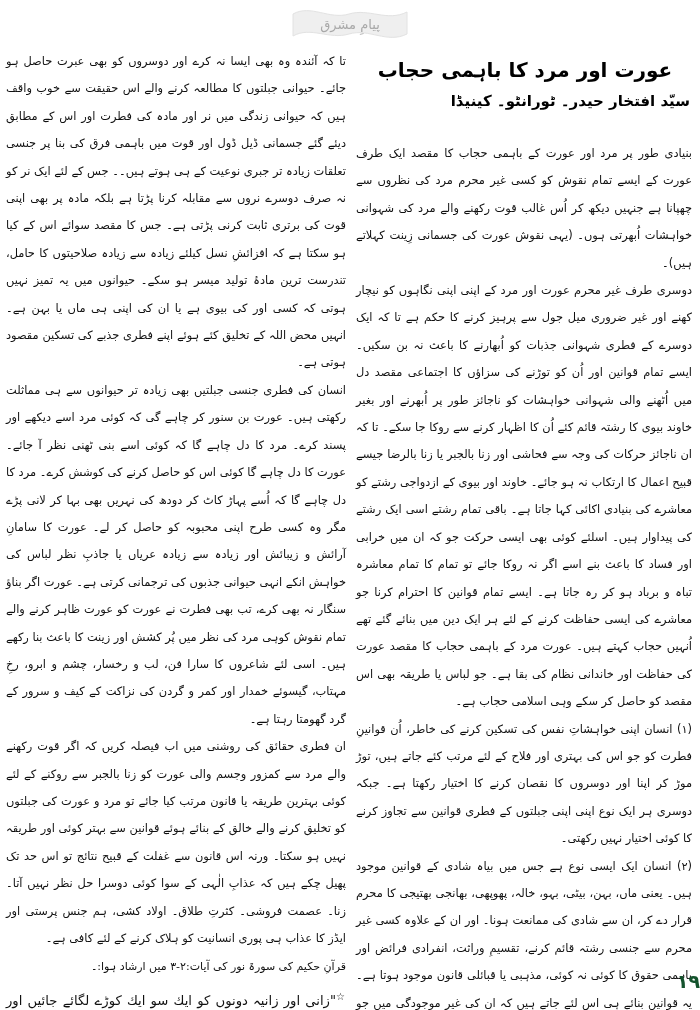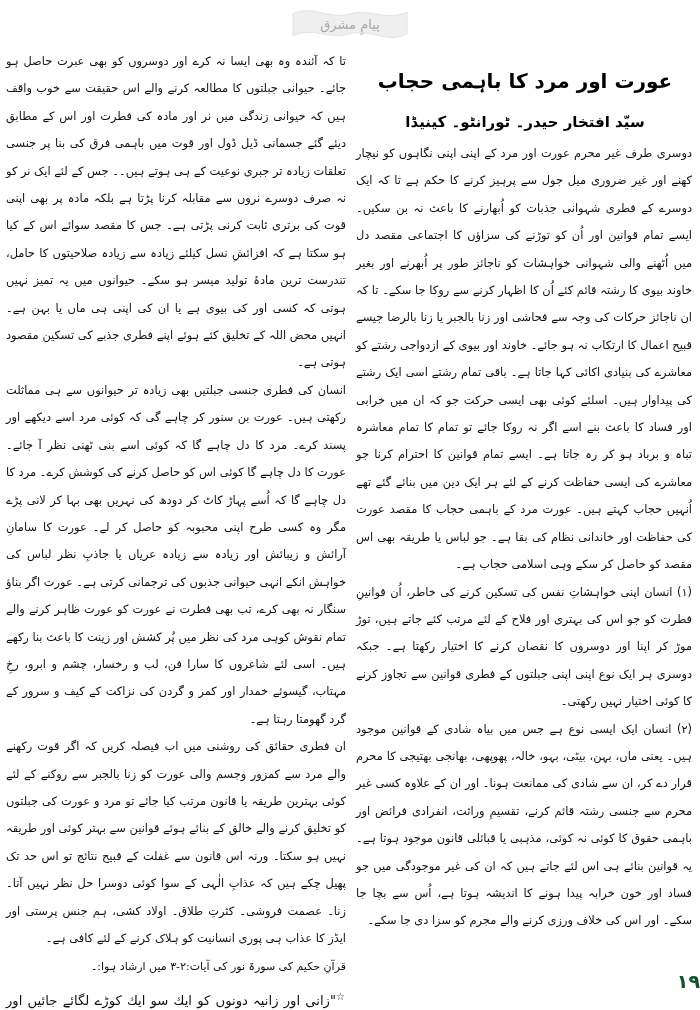--- a/index.html
+++ b/index.html
@@ -48,30 +48,31 @@
     top:50px;
     width:330px;
     text-align:center;
     direction:rtl;
   }
   .article-title{
     font-family:"DejaVu Sans","Liberation Sans",sans-serif;
     font-size:20px;
     font-weight:700;
     line-height:1.5;
-    margin:16px 0 6px 0;
+    margin:5px 0 6px 0;
     white-space:nowrap;
   }
   .article-byline{
     font-family:"DejaVu Sans","Liberation Sans",sans-serif;
     font-size:15px;
     font-weight:700;
     line-height:1.4;
-    margin:16px;
+    margin:0;
     white-space:nowrap;
+    text-align:right;
   }
 
   
   .col{
     position:absolute;
     direction:rtl;
     text-align:justify;
     font-family:"DejaVu Sans","Liberation Sans",sans-serif;
     font-size:11.4px;
     line-height:27.4px;
@@ -138,20 +139,21 @@
       <span class="ribbon-text">پیامِ مشرق</span>
     </div>
   </div>
 
   <div class="headline-wrap">
     <h1 class="article-title">عورت اور مرد کا باہمی حجاب</h1>
     <div class="article-byline">سیّد افتخار حیدر۔ ٹورانٹو۔ کینیڈا</div>
   </div>
 
   <div class="col col-right">
+    <p>بنیادی طور پر مرد اور عورت کے باہمی حجاب کا مقصد ایک طرف عورت کے ایسے تمام نقوش کو کسی غیر محرم مرد کی نظروں سے چھپانا ہے جنہیں دیکھ کر اُس غالب قوت رکھنے والے مرد کی شہوانی خواہشات اُبھرتی ہوں۔ (یہی نقوش عورت کی جسمانی زِینت کہلاتے ہیں)۔</p>
     <p>دوسری طرف غیر محرم عورت اور مرد کے اپنی اپنی نگاہوں کو نیچار کھنے اور غیر ضروری میل جول سے پرہیز کرنے کا حکم ہے تا کہ ایک دوسرے کے فطری شہوانی جذبات کو اُبھارنے کا باعث نہ بن سکیں۔ ایسے تمام قوانین اور اُن کو توڑنے کی سزاؤں کا اجتماعی مقصد دل میں اُٹھنے والی شہوانی خواہشات کو ناجائز طور پر اُبھرنے اور بغیر خاوند بیوی کا رشتہ قائم کئے اُن کا اظہار کرنے سے روکا جا سکے۔ تا کہ ان ناجائز حرکات کی وجہ سے فحاشی اور زنا بالجبر یا زنا بالرضا جیسے قبیح اعمال کا ارتکاب نہ ہو جائے۔ خاوند اور بیوی کے ازدواجی رشتے کو معاشرے کی بنیادی اکائی کہا جاتا ہے۔ باقی تمام رشتے اسی ایک رشتے کی پیداوار ہیں۔ اسلئے کوئی بھی ایسی حرکت جو کہ ان میں خرابی اور فساد کا باعث بنے اسے اگر نہ روکا جائے تو تمام کا تمام معاشرہ تباہ و برباد ہو کر رہ جاتا ہے۔ ایسے تمام قوانین کا احترام کرنا جو معاشرے کی ایسی حفاظت کرنے کے لئے ہر ایک دین میں بنائے گئے تھے اُنہیں حجاب کہتے ہیں۔ عورت مرد کے باہمی حجاب کا مقصد عورت کی حفاظت اور خاندانی نظام کی بقا ہے۔ جو لباس یا طریقہ بھی اس مقصد کو حاصل کر سکے وہی اسلامی حجاب ہے۔</p>
     <p class="numitem">(۱)  انسان اپنی خواہشاتِ نفس کی تسکین کرنے کی خاطر، اُن قوانینِ فطرت کو جو اس کی بہتری اور فلاح کے لئے مرتب کئے جاتے ہیں، توڑ موڑ کر اپنا اور دوسروں کا نقصان کرنے کا اختیار رکھتا ہے۔ جبکہ دوسری ہر ایک نوع اپنی اپنی جبلتوں کے فطری قوانین سے تجاوز کرنے کا کوئی اختیار نہیں رکھتی۔</p>
     <p class="numitem">(۲)  انسان ایک ایسی نوع ہے جس میں بیاہ شادی کے قوانین موجود ہیں۔ یعنی ماں، بہن، بیٹی، بہو، خالہ، پھوپھی، بھانجی بھتیجی کا محرم قرار دے کر، ان سے شادی کی ممانعت ہونا۔ اور ان کے علاوہ کسی غیر محرم سے جنسی رشتہ قائم کرنے، تقسیمِ وراثت، انفرادی فرائض اور باہمی حقوق کا کوئی نہ کوئی، مذہبی یا قبائلی قانون موجود ہوتا ہے۔ یہ قوانین بنائے ہی اس لئے جاتے ہیں کہ ان کی غیر موجودگی میں جو فساد اور خون خرابہ پیدا ہونے کا اندیشہ ہوتا ہے، اُس سے بچا جا سکے۔ اور اس کی خلاف ورزی کرنے والے مجرم کو سزا دی جا سکے۔</p>
   </div>
 
   <div class="col col-left">
     <p>تا کہ آئندہ وہ بھی ایسا نہ کرے اور دوسروں کو بھی عبرت حاصل ہو جائے۔ حیوانی جبلتوں کا مطالعہ کرنے والے اس حقیقت سے خوب واقف ہیں کہ حیوانی زندگی میں نر اور مادہ کی فطرت اور اس کے مطابق دیئے گئے جسمانی ڈیل ڈول اور قوت میں باہمی فرق کی بنا پر جنسی تعلقات زیادہ تر جبری نوعیت کے ہی ہوتے ہیں۔۔ جس کے لئے ایک نر کو نہ صرف دوسرے نروں سے مقابلہ کرنا پڑتا ہے بلکہ مادہ پر بھی اپنی قوت کی برتری ثابت کرنی پڑتی ہے۔ جس کا مقصد سوائے اس کے کیا ہو سکتا ہے کہ افزائشِ نسل کیلئے زیادہ سے زیادہ صلاحیتوں کا حامل، تندرست ترین مادۂ تولید میسر ہو سکے۔ حیوانوں میں یہ تمیز نہیں ہوتی کہ کسی اور کی بیوی ہے یا ان کی اپنی ہی ماں یا بہن ہے۔ انہیں محض اللہ کے تخلیق کئے ہوئے اپنے فطری جذبے کی تسکین مقصود ہوتی ہے۔</p>
     <p>انسان کی فطری جنسی جبلتیں بھی زیادہ تر حیوانوں سے ہی مماثلت رکھتی ہیں۔ عورت بن سنور کر چاہے گی کہ کوئی مرد اسے دیکھے اور پسند کرے۔ مرد کا دل چاہے گا کہ کوئی اسے بنی ٹھنی نظر آ جائے۔ عورت کا دل چاہے گا کوئی اس کو حاصل کرنے کی کوشش کرے۔ مرد کا دل چاہے گا کہ اُسے پہاڑ کاٹ کر دودھ کی نہریں بھی بہا کر لانی پڑے مگر وہ کسی طرح اپنی محبوبہ کو حاصل کر لے۔ عورت کا سامانِ آرائش و زیبائش اور زیادہ سے زیادہ عریاں یا جاذبِ نظر لباس کی خواہش انکے انہی حیوانی جذبوں کی ترجمانی کرتی ہے۔ عورت اگر بناؤ سنگار نہ بھی کرے، تب بھی فطرت نے عورت کو عورت ظاہر کرنے والے تمام نقوش کوہی مرد کی نظر میں پُر کشش اور زینت کا باعث بنا رکھے ہیں۔ اسی لئے شاعروں کا سارا فن، لب و رخسار، چشم و ابرو، رخِ مہتاب، گیسوئے خمدار اور کمر و گردن کی نزاکت کے کیف و سرور کے گرد گھومتا رہتا ہے۔</p>
     <p>ان فطری حقائق کی روشنی میں اب فیصلہ کریں کہ اگر قوت رکھنے والے مرد سے کمزور وجسم والی عورت کو زنا بالجبر سے روکنے کے لئے کوئی بہترین طریقہ یا قانون مرتب کیا جائے تو مرد و عورت کی جبلتوں کو تخلیق کرنے والے خالق کے بنائے ہوئے قوانین سے بہتر کوئی اور طریقہ نہیں ہو سکتا۔ ورنہ اس قانون سے غفلت کے قبیح نتائج تو اس حد تک پھیل چکے ہیں کہ عذابِ الٰہی کے سوا کوئی دوسرا حل نظر نہیں آتا۔ زنا۔ عصمت فروشی۔ کثرتِ طلاق۔ اولاد کشی، ہم جنس پرستی اور ایڈز کا عذاب ہی پوری انسانیت کو ہلاک کرنے کے لئے کافی ہے۔</p>
 

